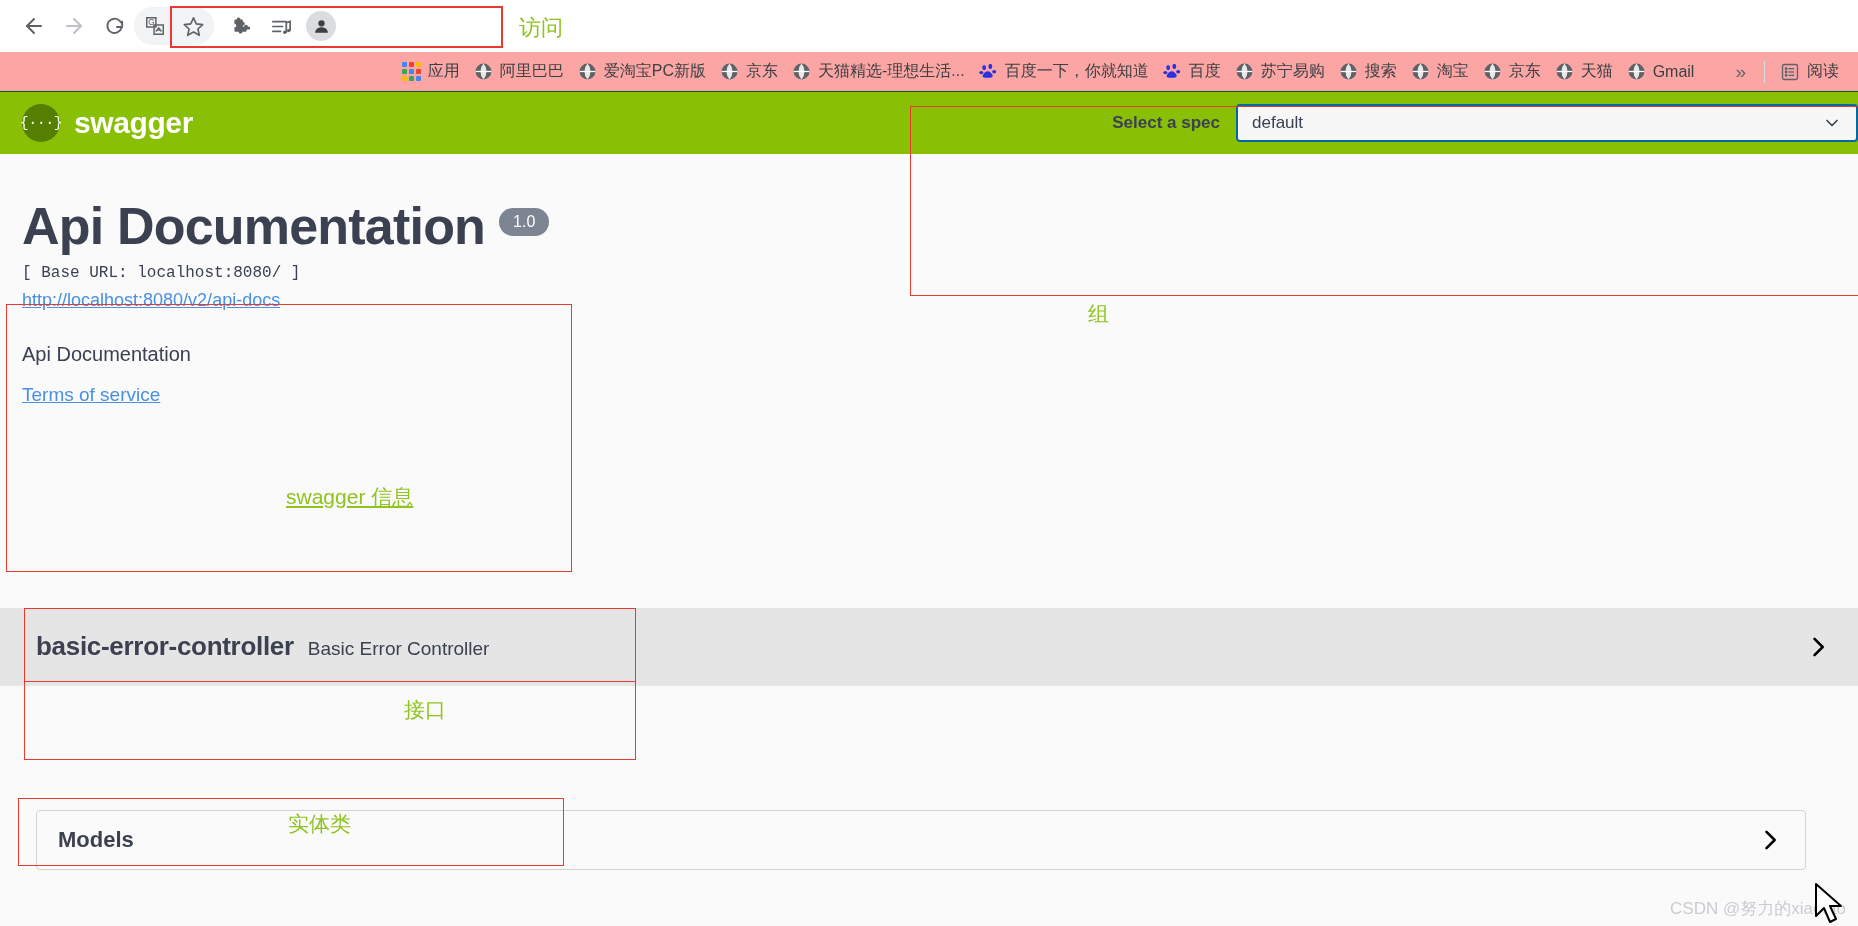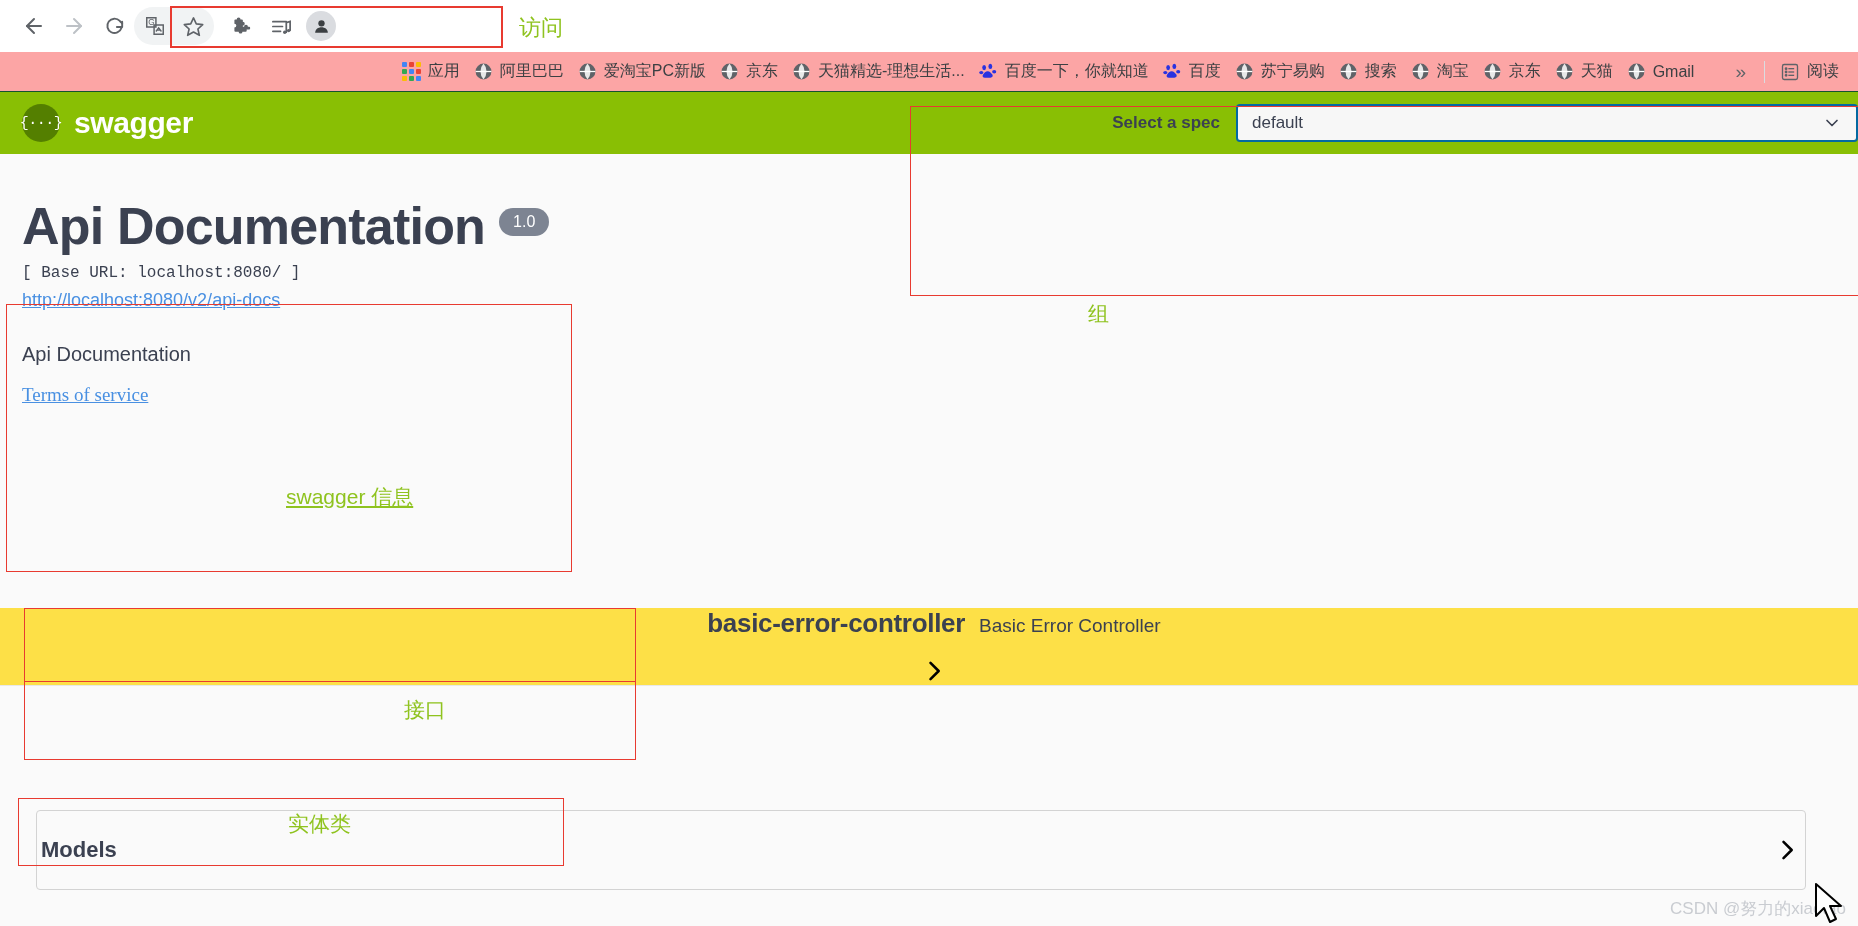--- a/index.html
+++ b/index.html
@@ -279,21 +279,20 @@
     margin-top: 32px;
     font-size: 20px;
     color: #3b4151;
   }
   .tos-link, .license-link {
     display: block;
     margin-top: 18px;
     font-size: 19px;
     color: #4990e2;
     text-decoration: underline;
-    font-family: Liberation Serif, serif;
   }
   .license-link { margin-top: 16px; }
 
   .anno-info {
     position: absolute;
     left: 6px; top: 212px;
     width: 566px; height: 268px;
     border: 1.5px solid #e83a30;
     pointer-events: none;
     z-index: 5;
@@ -314,21 +313,21 @@
     top: 516px;
   }
   .tag-row {
     height: 78px;
     display: flex;
     align-items: center;
     justify-content: space-between;
     padding: 0 26px 0 36px;
     border-bottom: 1px solid #e8e8e8;
   }
-  .tag-row.shaded { background: #fde047; flex-direction: column; }
+  .tag-row.shaded { background: #e5e5e5; }
   .tag-row.plain { background: #fafafa; }
   .tag-left { display: flex; align-items: baseline; gap: 14px; }
   .tag-name {
     font-size: 26px;
     font-weight: bold;
     color: #3b4151;
     letter-spacing: -0.3px;
   }
   .tag-desc {
     font-size: 19px;
@@ -365,25 +364,25 @@
   .models-wrap {
     position: absolute;
     left: 0; right: 0;
     top: 700px;
     padding: 0 26px 0 0;
   }
   .models-box {
     margin: 18px 26px 0 36px;
     border: 1px solid #d3d3d3;
     border-radius: 4px;
-    height: 80px;
+    height: 60px;
     display: flex;
     align-items: center;
     justify-content: space-between;
-    padding: 0 4px;
+    padding: 0 21px;
     background: #fafafa;
   }
   .models-title {
     font-size: 22px;
     font-weight: bold;
     color: #3b4151;
   }
   .anno-models {
     position: absolute;
     left: 18px; top: 706px;

